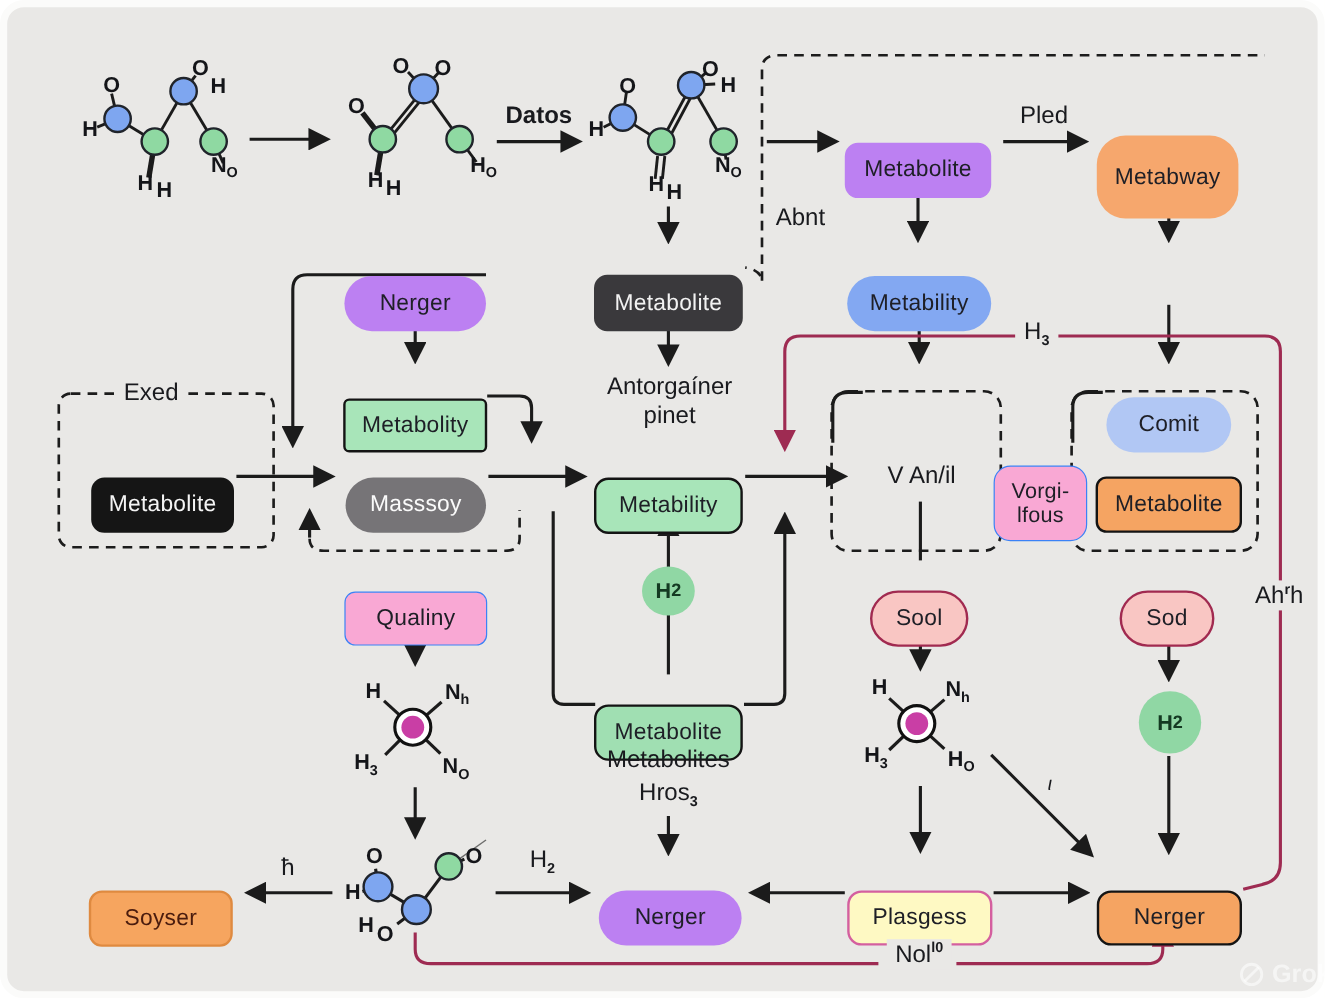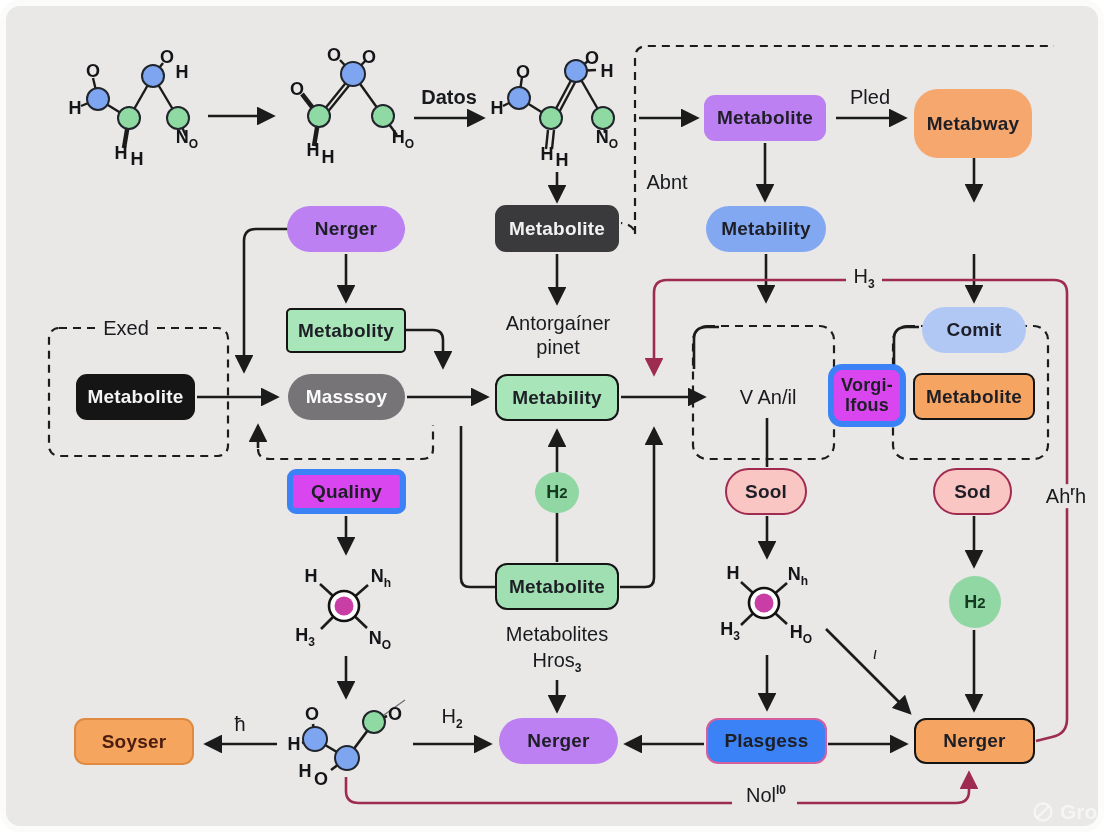--- a/index.html
+++ b/index.html
@@ -1,38 +1,38 @@
 <!DOCTYPE html>
 <html><head>
 <meta charset="utf-8">
 <style>
   html,body{margin:0;padding:0;background:#ffffff;font-family:"Liberation Sans","DejaVu Sans",sans-serif;}
   #stage{position:relative;width:1104px;height:832px;overflow:hidden;}
   #canvas{position:absolute;inset:0;background:#e9e8e6;border:6px solid #fbfbfa;border-radius:20px;box-sizing:border-box;}
   svg.layer{position:absolute;left:0;top:0;width:1104px;height:832px;}
   .node{position:absolute;display:flex;align-items:center;justify-content:center;
-        font-size:19px;font-weight:700;color:#1e1f26;letter-spacing:.2px;
-        box-sizing:border-box;text-align:center;}
+        font-size:19px;font-weight:400;color:#1e1f26;letter-spacing:.2px;
+        box-sizing:border-box;text-align:center;margin-top:24px;}
   .pill{border-radius:24px}
   .rad{border-radius:11px}
   .purple{background:#bc80f2}
   .blue{background:#83a8f2}
   .lightblue{background:#b1c7f4}
   .greenpill{background:#92d8a7}
   .greenbox{background:#a8e5b9;border:2.5px solid #141414}
   .greenbox2{background:#a0dfb2;border:2.5px solid #141414}
   .darkbox{background:#3a393c;color:#f2f2f2}
   .blackbox{background:#151515;color:#f4f4f4}
   .graypill{background:#767477;color:#fafafa}
-  .salmon{background:#d946ef;border:6px solid #3b82f6}
+  .salmon{background:#f9a8d4;border:1px solid #3b82f6}
   .salmonpill{background:#f9c6c3;border:2.5px solid #a12a50;border-radius:24px}
   .orangebox{background:#f5a462;border:2.5px solid #141414}
   .orangepill{background:#f6a76d}
   .soyserbox{background:#f6a55f;border:2px solid #df8a40;color:#4a1c0e}
-  .pinkbox{background:#3b82f6;border:2.5px solid #d45f9f}
+  .pinkbox{background:#fef9c3;border:2.5px solid #d45f9f}
   .vorgi{flex-direction:column;line-height:1.1;font-size:18px}
   .lbl{position:absolute;transform:translate(-50%,-50%);font-size:18px;font-weight:500;
        color:#191a1e;white-space:nowrap;}
   .big{font-size:20px}
   .bold{font-weight:600}
   .mask{background:#e9e8e6;padding:0 7px}
   .ital{font-style:italic;font-size:16px}
   .al{position:absolute;transform:translate(-50%,-50%);font-size:18px;font-weight:600;
       color:#141519;white-space:nowrap;}
   .al sub,.lbl sub{font-size:12px;font-weight:600}

